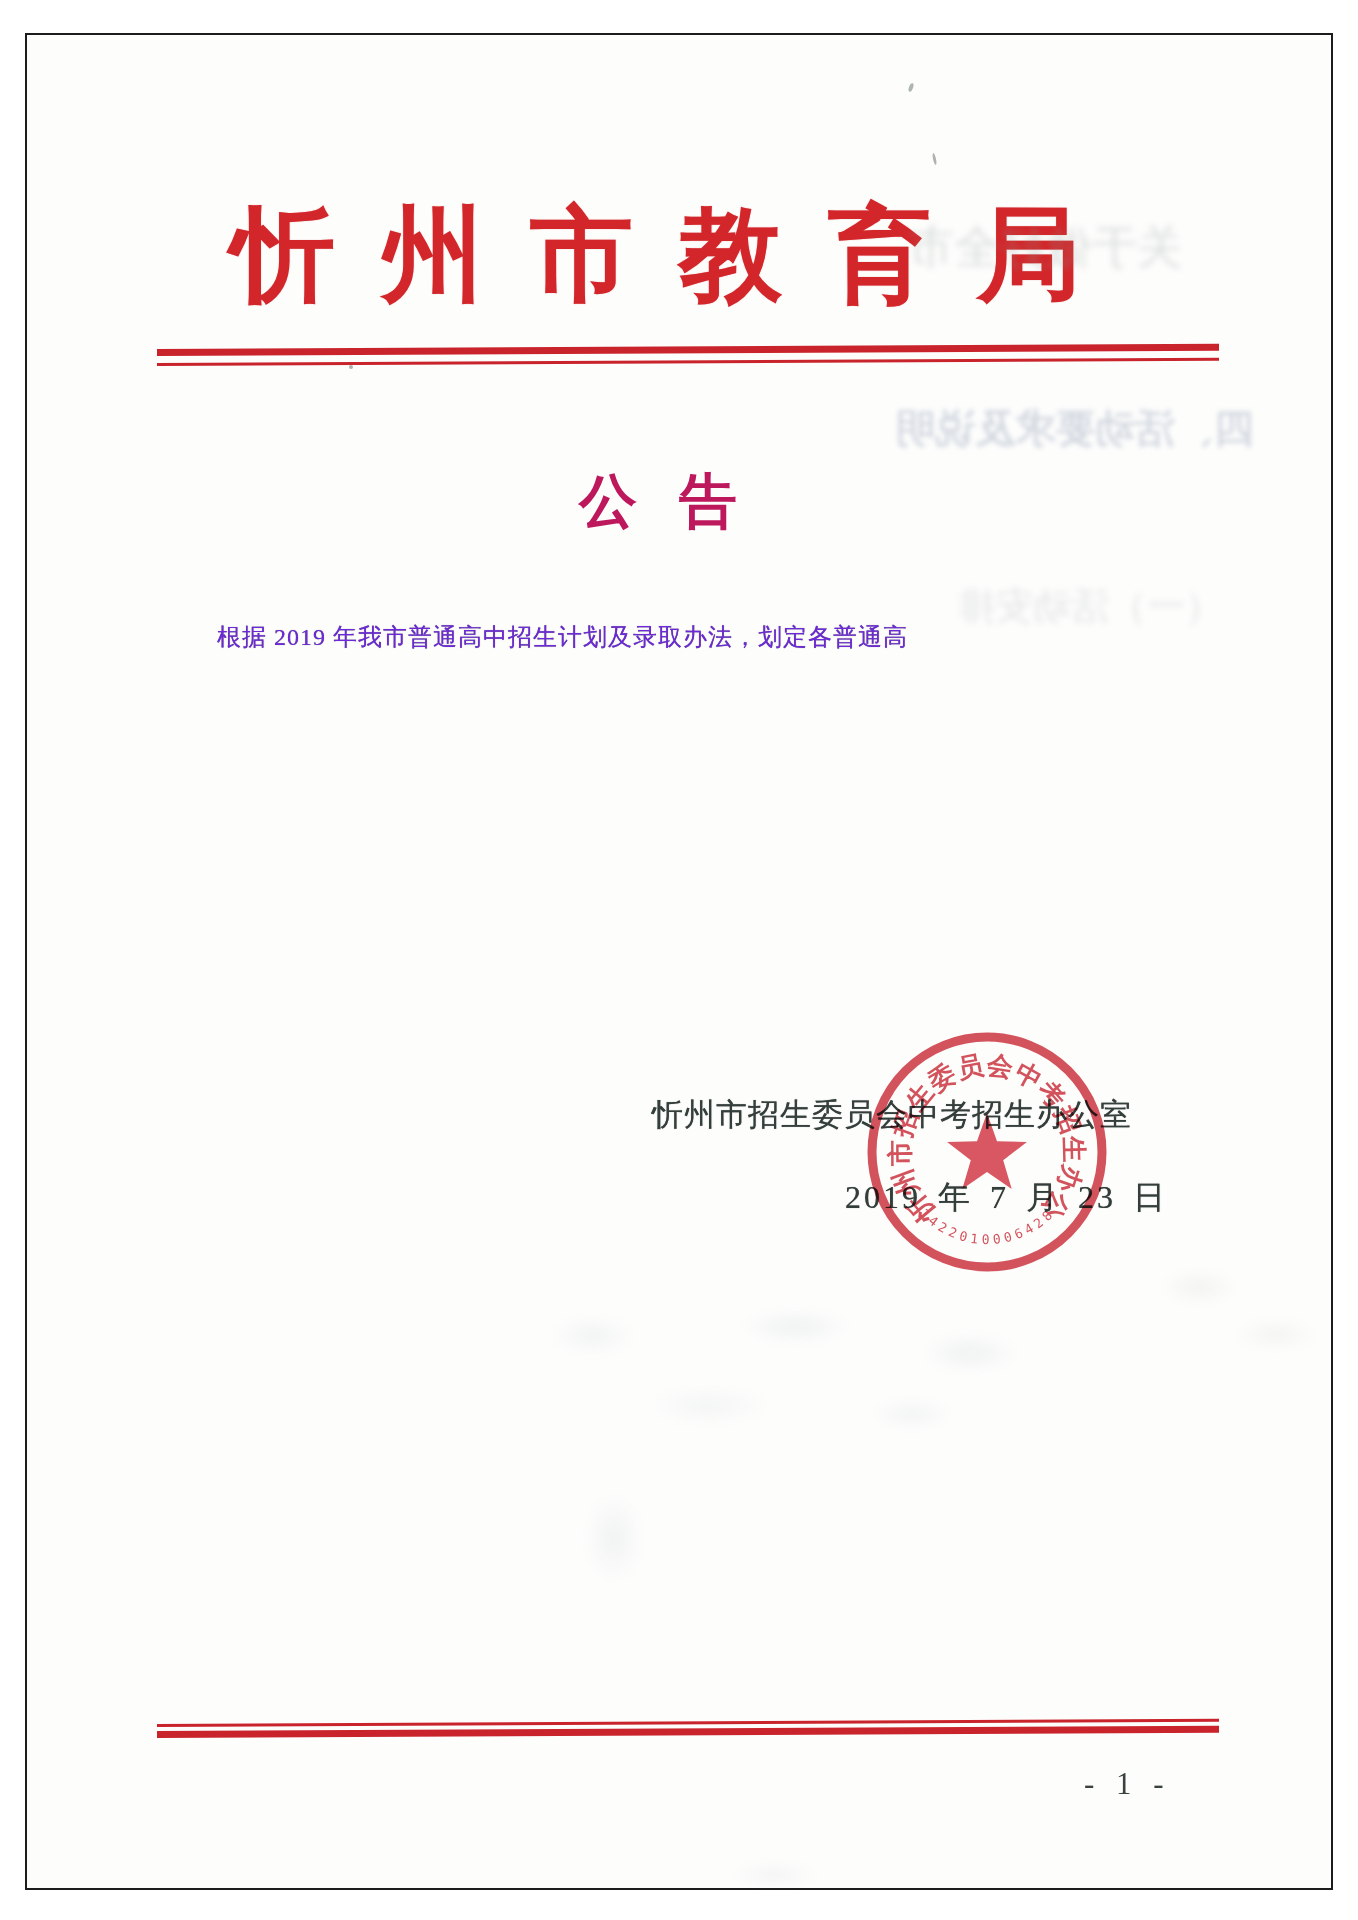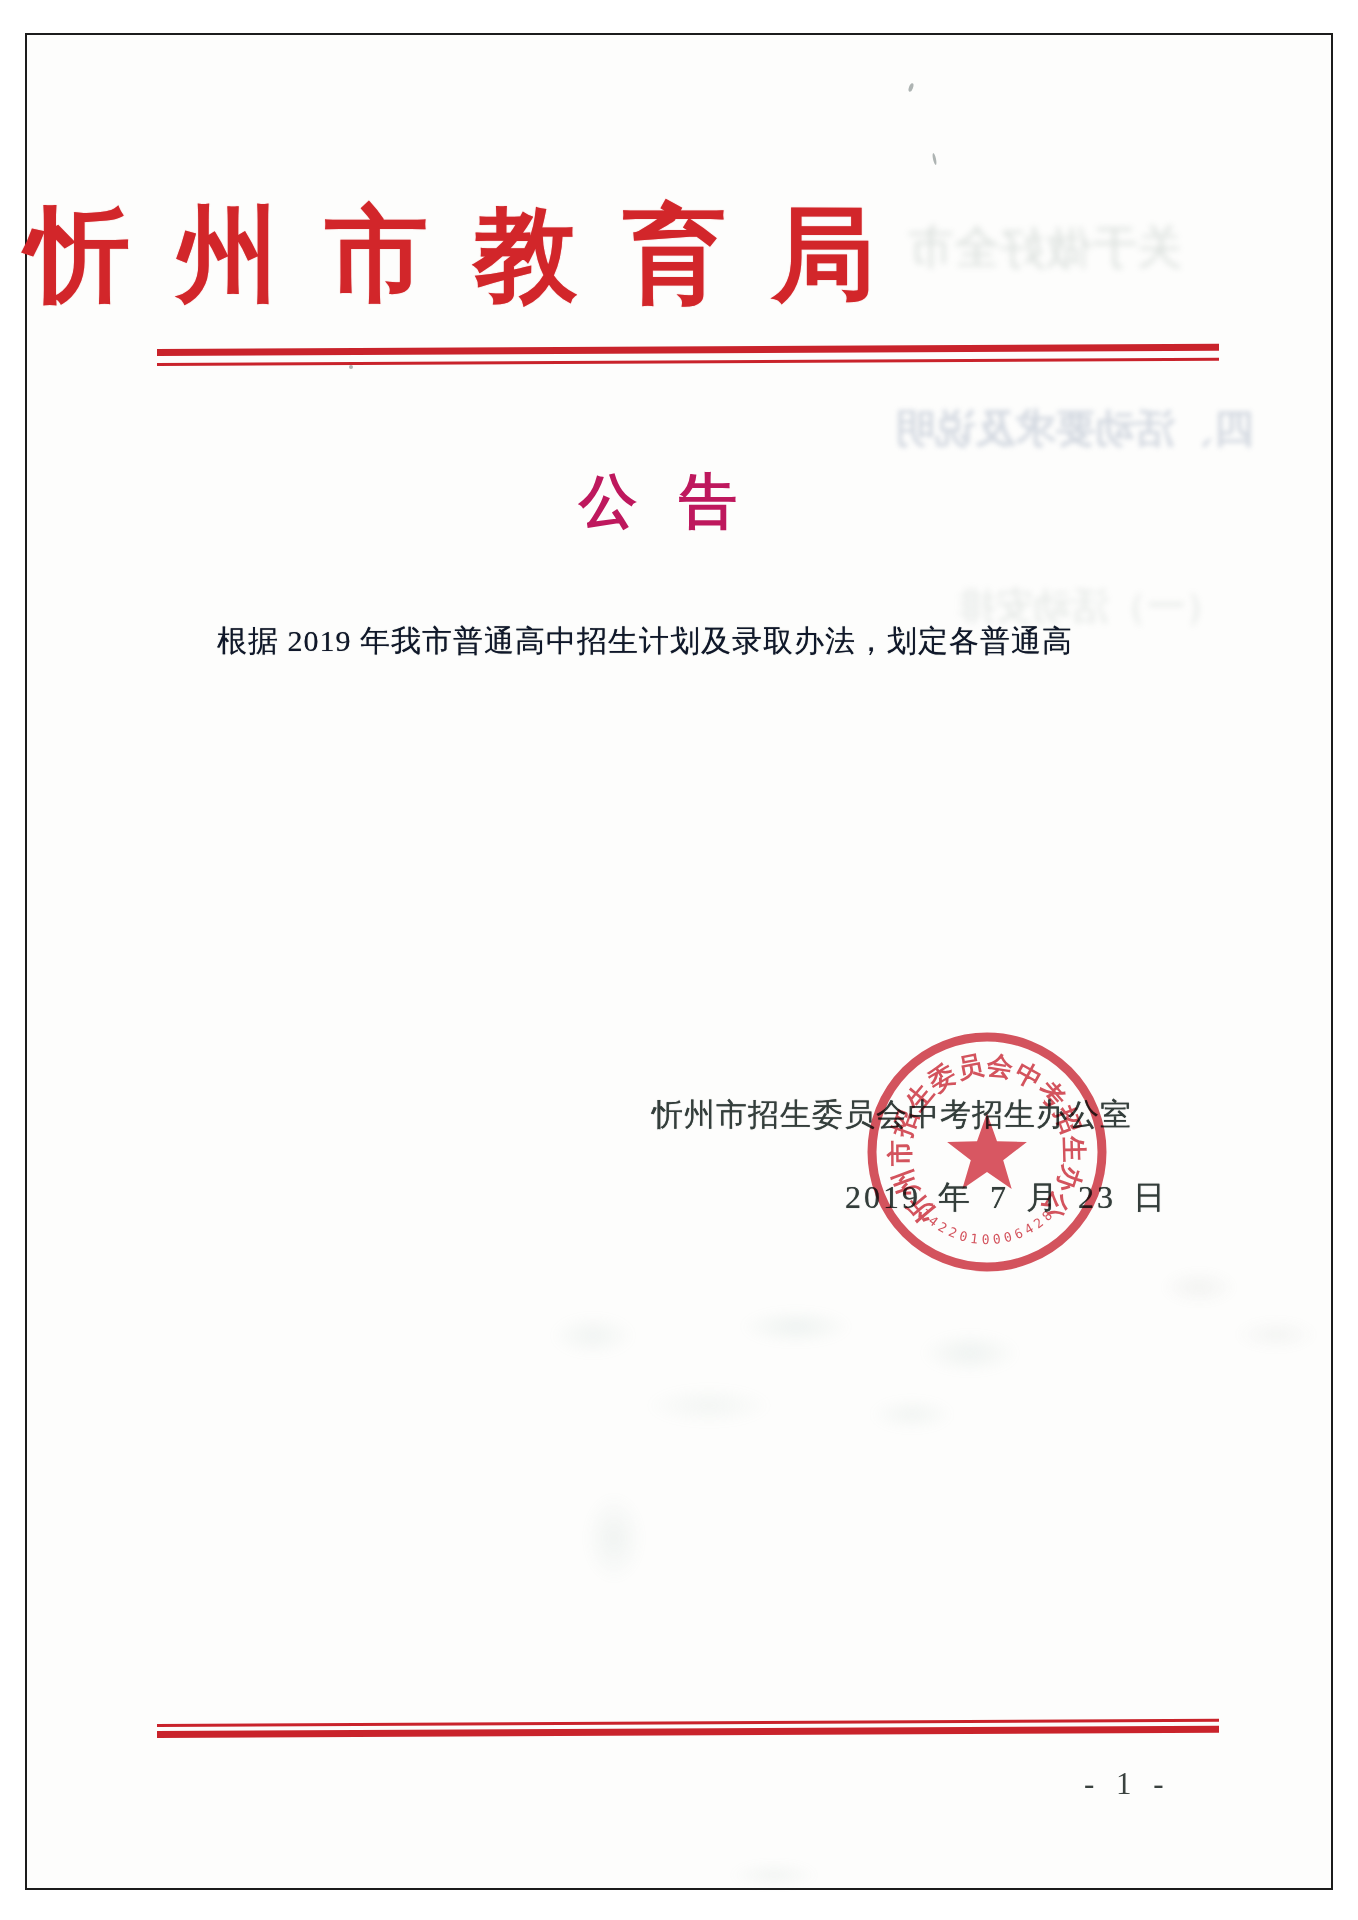--- a/index.html
+++ b/index.html
@@ -7,40 +7,40 @@
     width:1358px;height:1920px;position:relative;background:#ffffff;
     font-family:"Liberation Serif","DejaVu Serif",serif;overflow:hidden;
   }
   .page{
     position:absolute;left:25px;top:33px;width:1304px;height:1853px;
     border:2px solid #1c1c1c;background:#fdfdfc;
   }
   
   .org-title{
     position:absolute;left:0;top:152px;width:100%;height:140px;
-    font-size:103px;font-weight:bold;color:#d2262a;
+    text-align:center;font-size:103px;font-weight:bold;color:#d2262a;
     letter-spacing:46px;white-space:nowrap;
     text-shadow:0 0 1px rgba(210,38,42,.55);
     filter:blur(.2px);
   }
   .rule{position:absolute;left:130px;width:1062px;background:#c9232b;transform:rotate(-0.28deg);transform-origin:left center;}
   .rule-top-thick{top:314px;height:7px;}
   .rule-top-thin{top:328px;height:3px;}
   .rule-bottom-thin{top:1689px;height:3px;}
   .rule-bottom-thick{top:1696px;height:7px;}
   
   .notice-heading{
     position:absolute;left:0;top:428px;width:100%;text-align:center;
     font-family:"Liberation Sans","DejaVu Sans",sans-serif;
     font-size:58px;font-weight:700;color:#be185d;letter-spacing:42px;
     white-space:nowrap;filter:blur(.3px);
   }
   
   .body-line{
-    position:absolute;font-size:30px;color:#0f172a;white-space:nowrap;
+    position:absolute;font-size:24px;color:#6d28d9;white-space:nowrap;
     letter-spacing:1px;filter:blur(.38px);
     text-shadow:0 0 .7px rgba(57,67,63,.85);
   }
   .line1{left:190px;top:586px;}
   .line2{left:127px;top:666px;}
   .line3{left:190px;top:749px;letter-spacing:2px;}
   
   .signature{
     position:absolute;left:625px;top:1059px;font-size:31px;color:#343e3b;
     letter-spacing:1px;white-space:nowrap;filter:blur(.38px);

